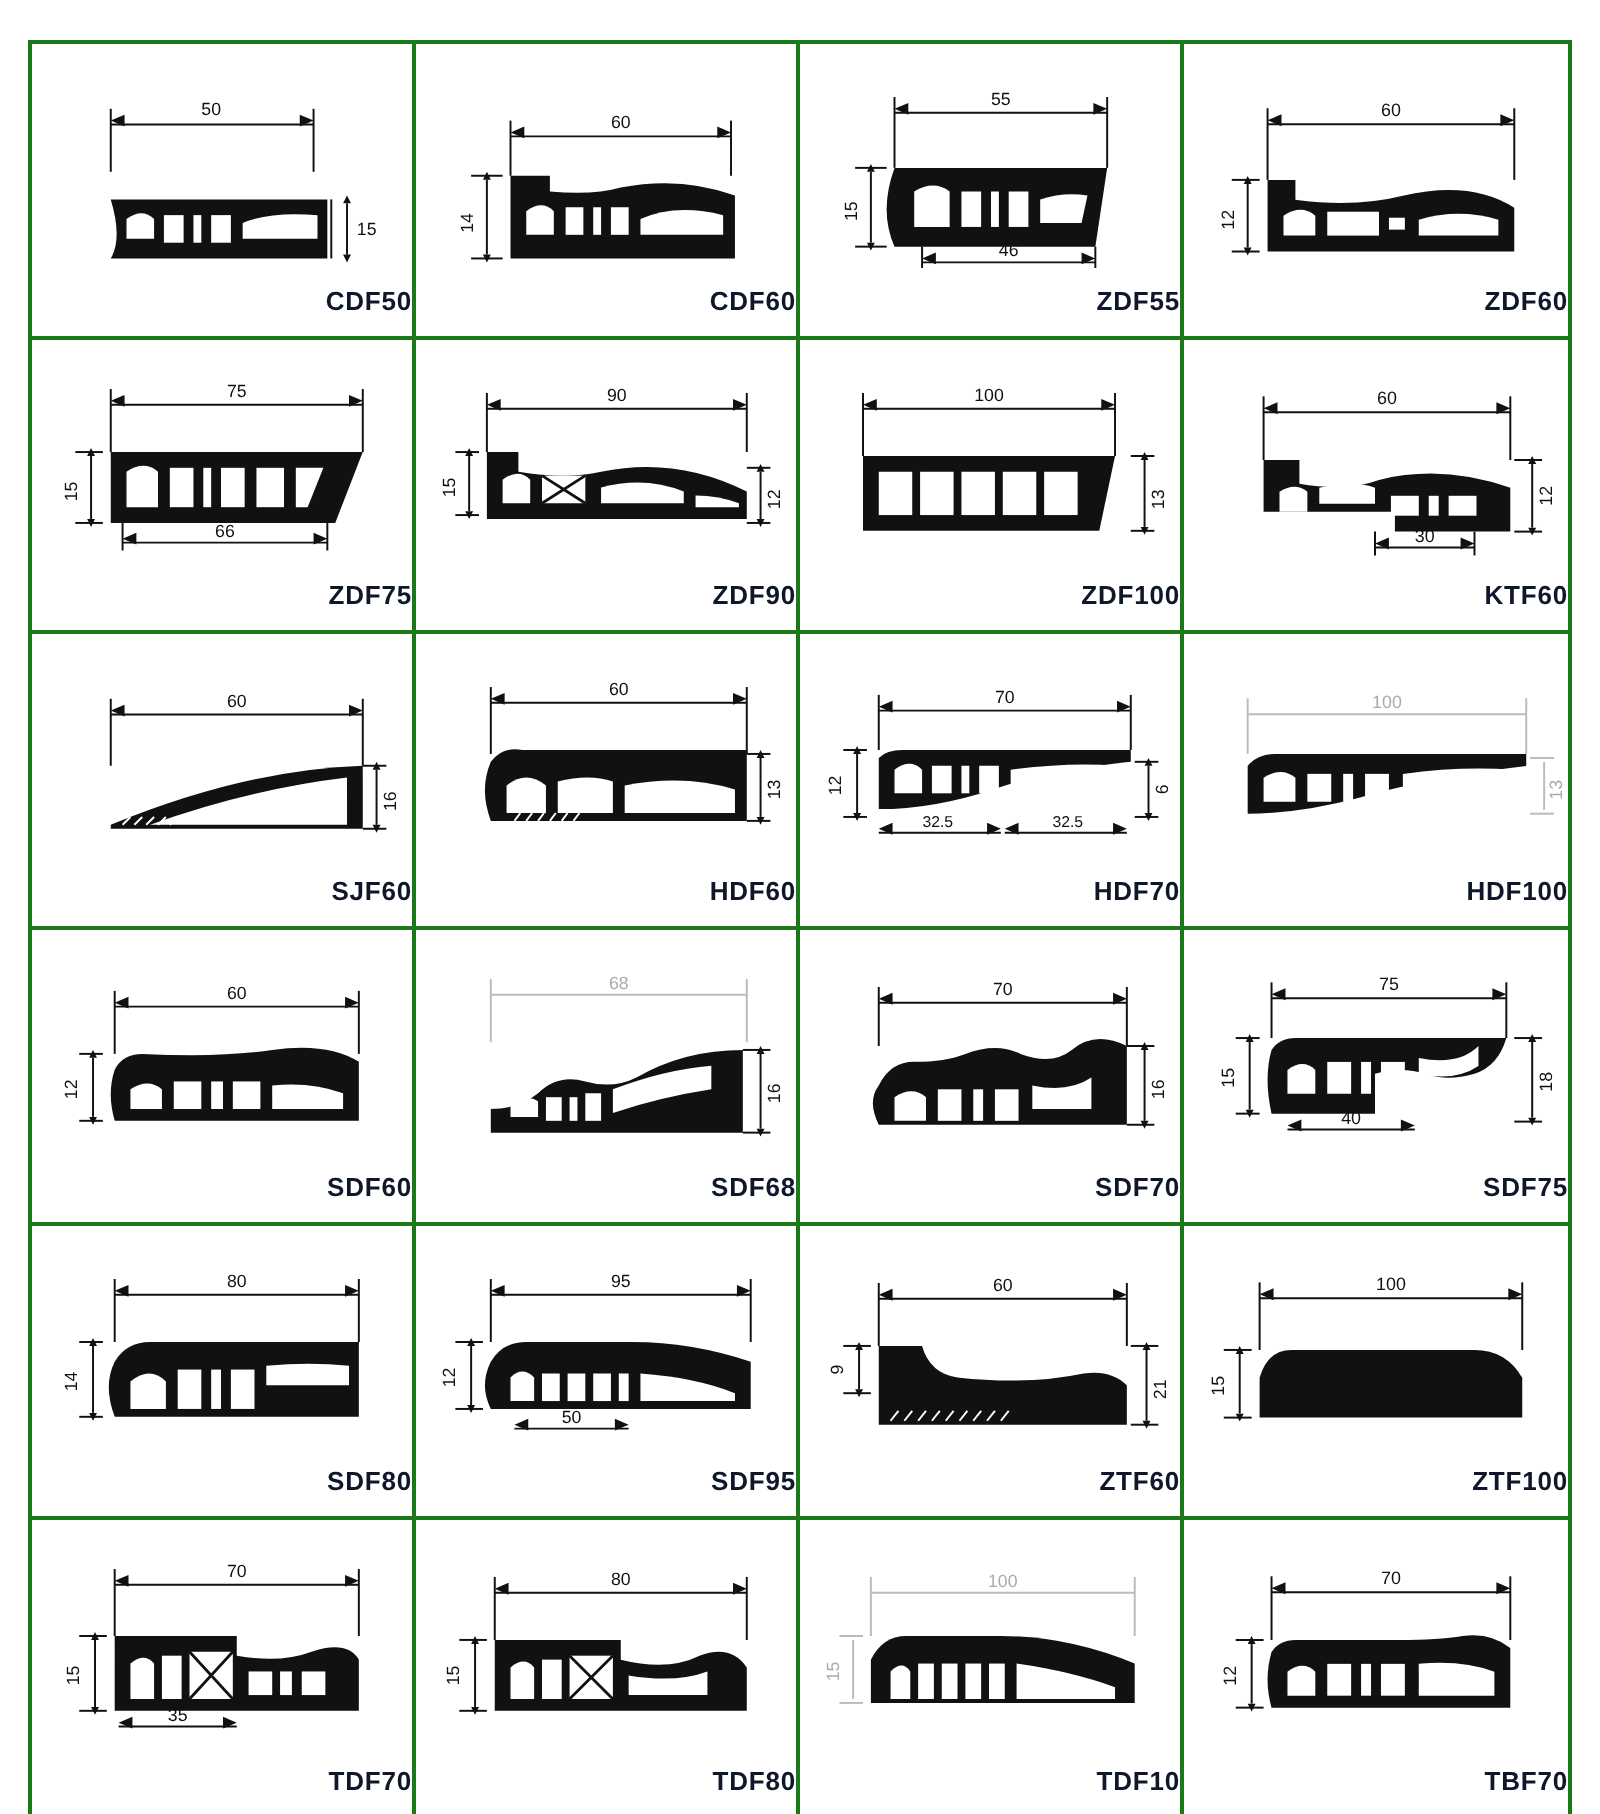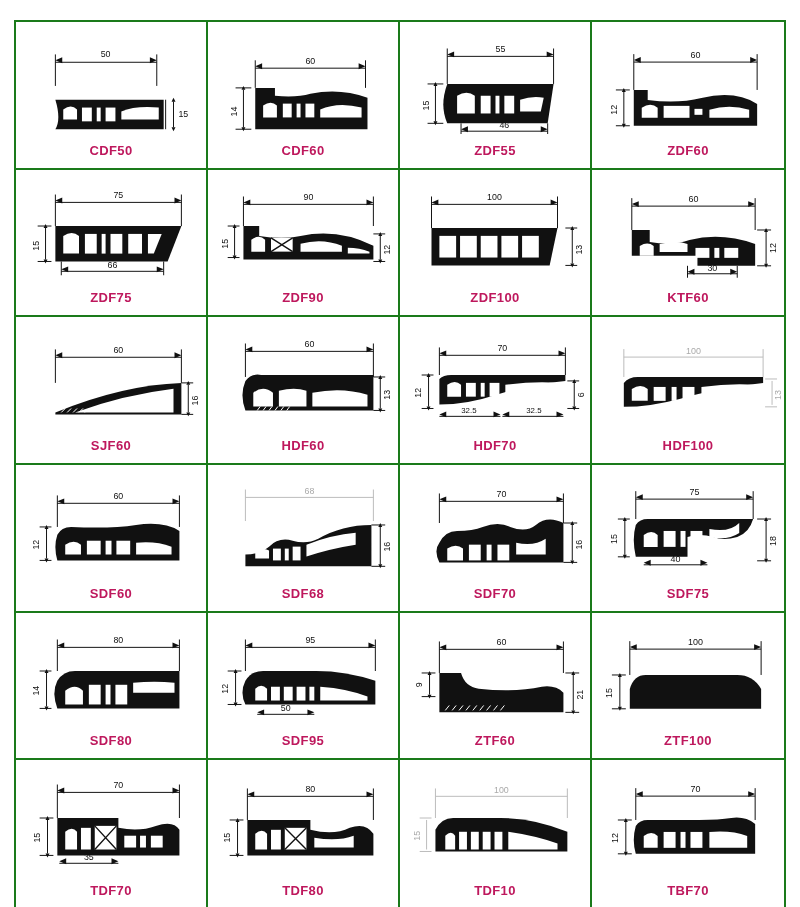--- a/index.html
+++ b/index.html
@@ -25,22 +25,22 @@
     display:flex;flex-direction:column;align-items:center;justify-content:flex-start;
     overflow:hidden;
   }
   .cell:nth-child(4n){border-right:none;}
   .cell:nth-child(n+21){border-bottom:none;}
   .draw{
     width:100%;height:108px;position:relative;margin-top:4px;
   }
   .draw svg{display:block;width:100%;height:100%;}
   .label{
-    position:absolute;bottom:10px;left:0;right:0;text-align:center;
-    color:#be185d;font-weight:bold;font-size:13px;letter-spacing:.4px;
+    position:absolute;bottom:10px;left:0;right:0;text-align:right;
+    color:#0f172a;font-weight:bold;font-size:13px;letter-spacing:.4px;
   }
   .dimtxt{font-family:"Liberation Sans", sans-serif;}
 </style>
 </head>
 <body>
 
 <div id="sheet">
   <div class="grid">
 
     <div class="cell">

